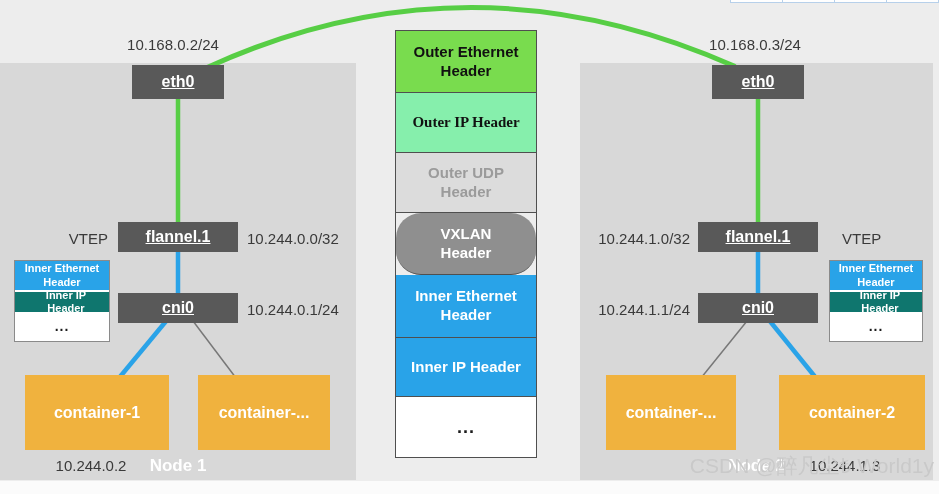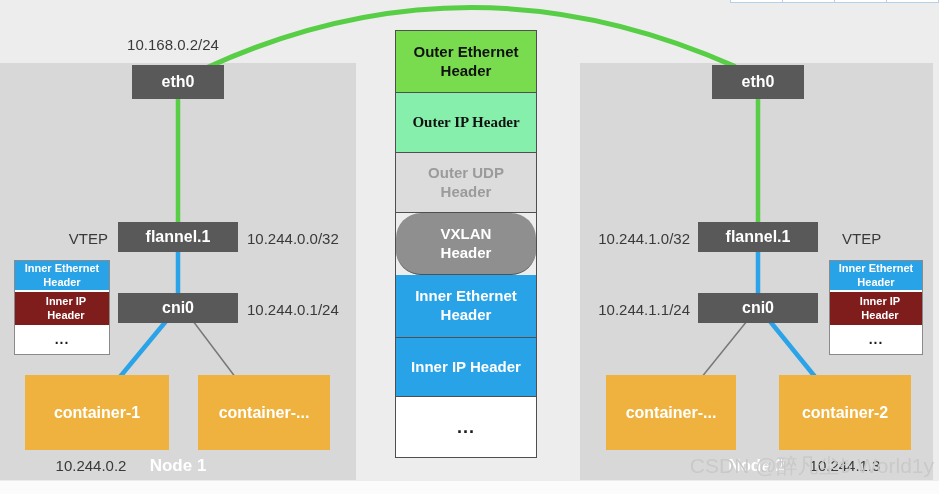--- a/index.html
+++ b/index.html
@@ -14,34 +14,34 @@
 
   
   .top-sliver{position:absolute;left:730px;top:0;width:209px;height:3px;display:flex;}
   .top-sliver .cell{flex:1;background:#fff;border-left:1px solid #B7D0EA;border-bottom:1px solid #B7D0EA;}
   .top-sliver .cell:last-child{border-right:1px solid #B7D0EA;}
 
   
   svg.wires{position:absolute;left:0;top:0;z-index:1;}
 
   
-  .dev{position:absolute;z-index:2;background:#595959;color:#fff;display:flex;align-items:center;justify-content:center;font-size:16px;font-weight:600;}
+  .dev{position:absolute;z-index:2;background:#595959;color:#fff;display:flex;align-items:center;justify-content:center;font-size:16px;font-weight:600;text-decoration:underline;}
   .dev.eth-left{left:132px;top:65px;width:92px;height:34px;}
   .dev.flannel-left{left:118px;top:222px;width:120px;height:30px;}
   .dev.cni-left{left:118px;top:293px;width:120px;height:30px;}
   .dev.eth-right{left:712px;top:65px;width:92px;height:34px;}
   .dev.flannel-right{left:698px;top:222px;width:120px;height:30px;}
   .dev.cni-right{left:698px;top:293px;width:120px;height:30px;}
 
   
   .cbox{position:absolute;z-index:2;top:375px;height:75px;background:#F0B23E;color:#fff;display:flex;align-items:center;justify-content:center;font-size:16px;font-weight:600;}
   .cbox.l1{left:25px;width:144px;}
   .cbox.l2{left:198px;width:132px;}
   .cbox.r1{left:606px;width:130px;}
-  .cbox.r2{left:779px;width:132px;}
+  .cbox.r2{left:779px;width:146px;}
 
   
   .lbl{position:absolute;z-index:2;color:#3A3A3A;font-size:15px;white-space:nowrap;}
   .lbl.center{text-align:center;}
   .lbl.rightal{text-align:right;}
   .eth-ip-left{left:98px;top:36px;width:150px;}
   .eth-ip-right{left:680px;top:36px;width:150px;}
   .vtep-left{left:38px;top:230px;width:70px;}
   .flannel-ip-left{left:247px;top:230px;}
   .cni-ip-left{left:247px;top:301px;}
@@ -65,21 +65,21 @@
   .sec.blue1{background:#29A3E8;color:#FFF;height:62px;}
   .sec.blue2{background:#29A3E8;color:#FFF;height:58px;}
   .sec.white{background:#FFF;color:#1c1c1c;height:60px;font-size:18px;letter-spacing:1px;}
 
   
   .mini{position:absolute;z-index:2;top:260px;border:1px solid #8A8A8A;background:#fff;}
   .mini.left{left:14px;width:94px;}
   .mini.right{left:829px;width:92px;}
   .mini .ms{display:flex;align-items:center;justify-content:center;text-align:center;white-space:pre-line;font-size:11px;font-weight:bold;line-height:1.2;}
   .ms.mblue1{background:#29A3E8;color:#fff;height:29px;border-bottom:2px solid #FFF;}
-  .ms.mblue2{background:#7f1d1d;color:#fff;height:33px;padding-left:8px;}
+  .ms.mblue2{background:#0f766e;color:#fff;height:20px;padding-left:8px;}
   .ms.mwhite{background:#FFF;color:#1c1c1c;height:29px;font-size:14px;letter-spacing:1px;}
 
   
   .watermark{position:absolute;z-index:3;right:5px;top:451px;font-size:21px;color:#C9C9C9;opacity:0.95;white-space:nowrap;}
 </style>
 </head>
 <body>
 
 <div id="canvas">
 
@@ -134,20 +134,21 @@
     <div class="sec lgray">Outer UDP
 Header</div>
     <div class="sec dgray">VXLAN
 Header</div>
     <div class="sec blue1">Inner Ethernet
 Header</div>
     <div class="sec blue2">Inner IP Header</div>
     <div class="sec white">...</div>
   </div>
 
+  <div class="lbl center eth-ip-right">10.168.0.3/24</div>
   <div class="dev eth-right">eth0</div>
   <div class="lbl rightal flannel-ip-right">10.244.1.0/32</div>
   <div class="dev flannel-right">flannel.1</div>
   <div class="lbl vtep-right">VTEP</div>
   <div class="lbl rightal cni-ip-right">10.244.1.1/24</div>
   <div class="dev cni-right">cni0</div>
 
   <div class="mini right">
     <div class="ms mblue1">Inner Ethernet
 Header</div>

